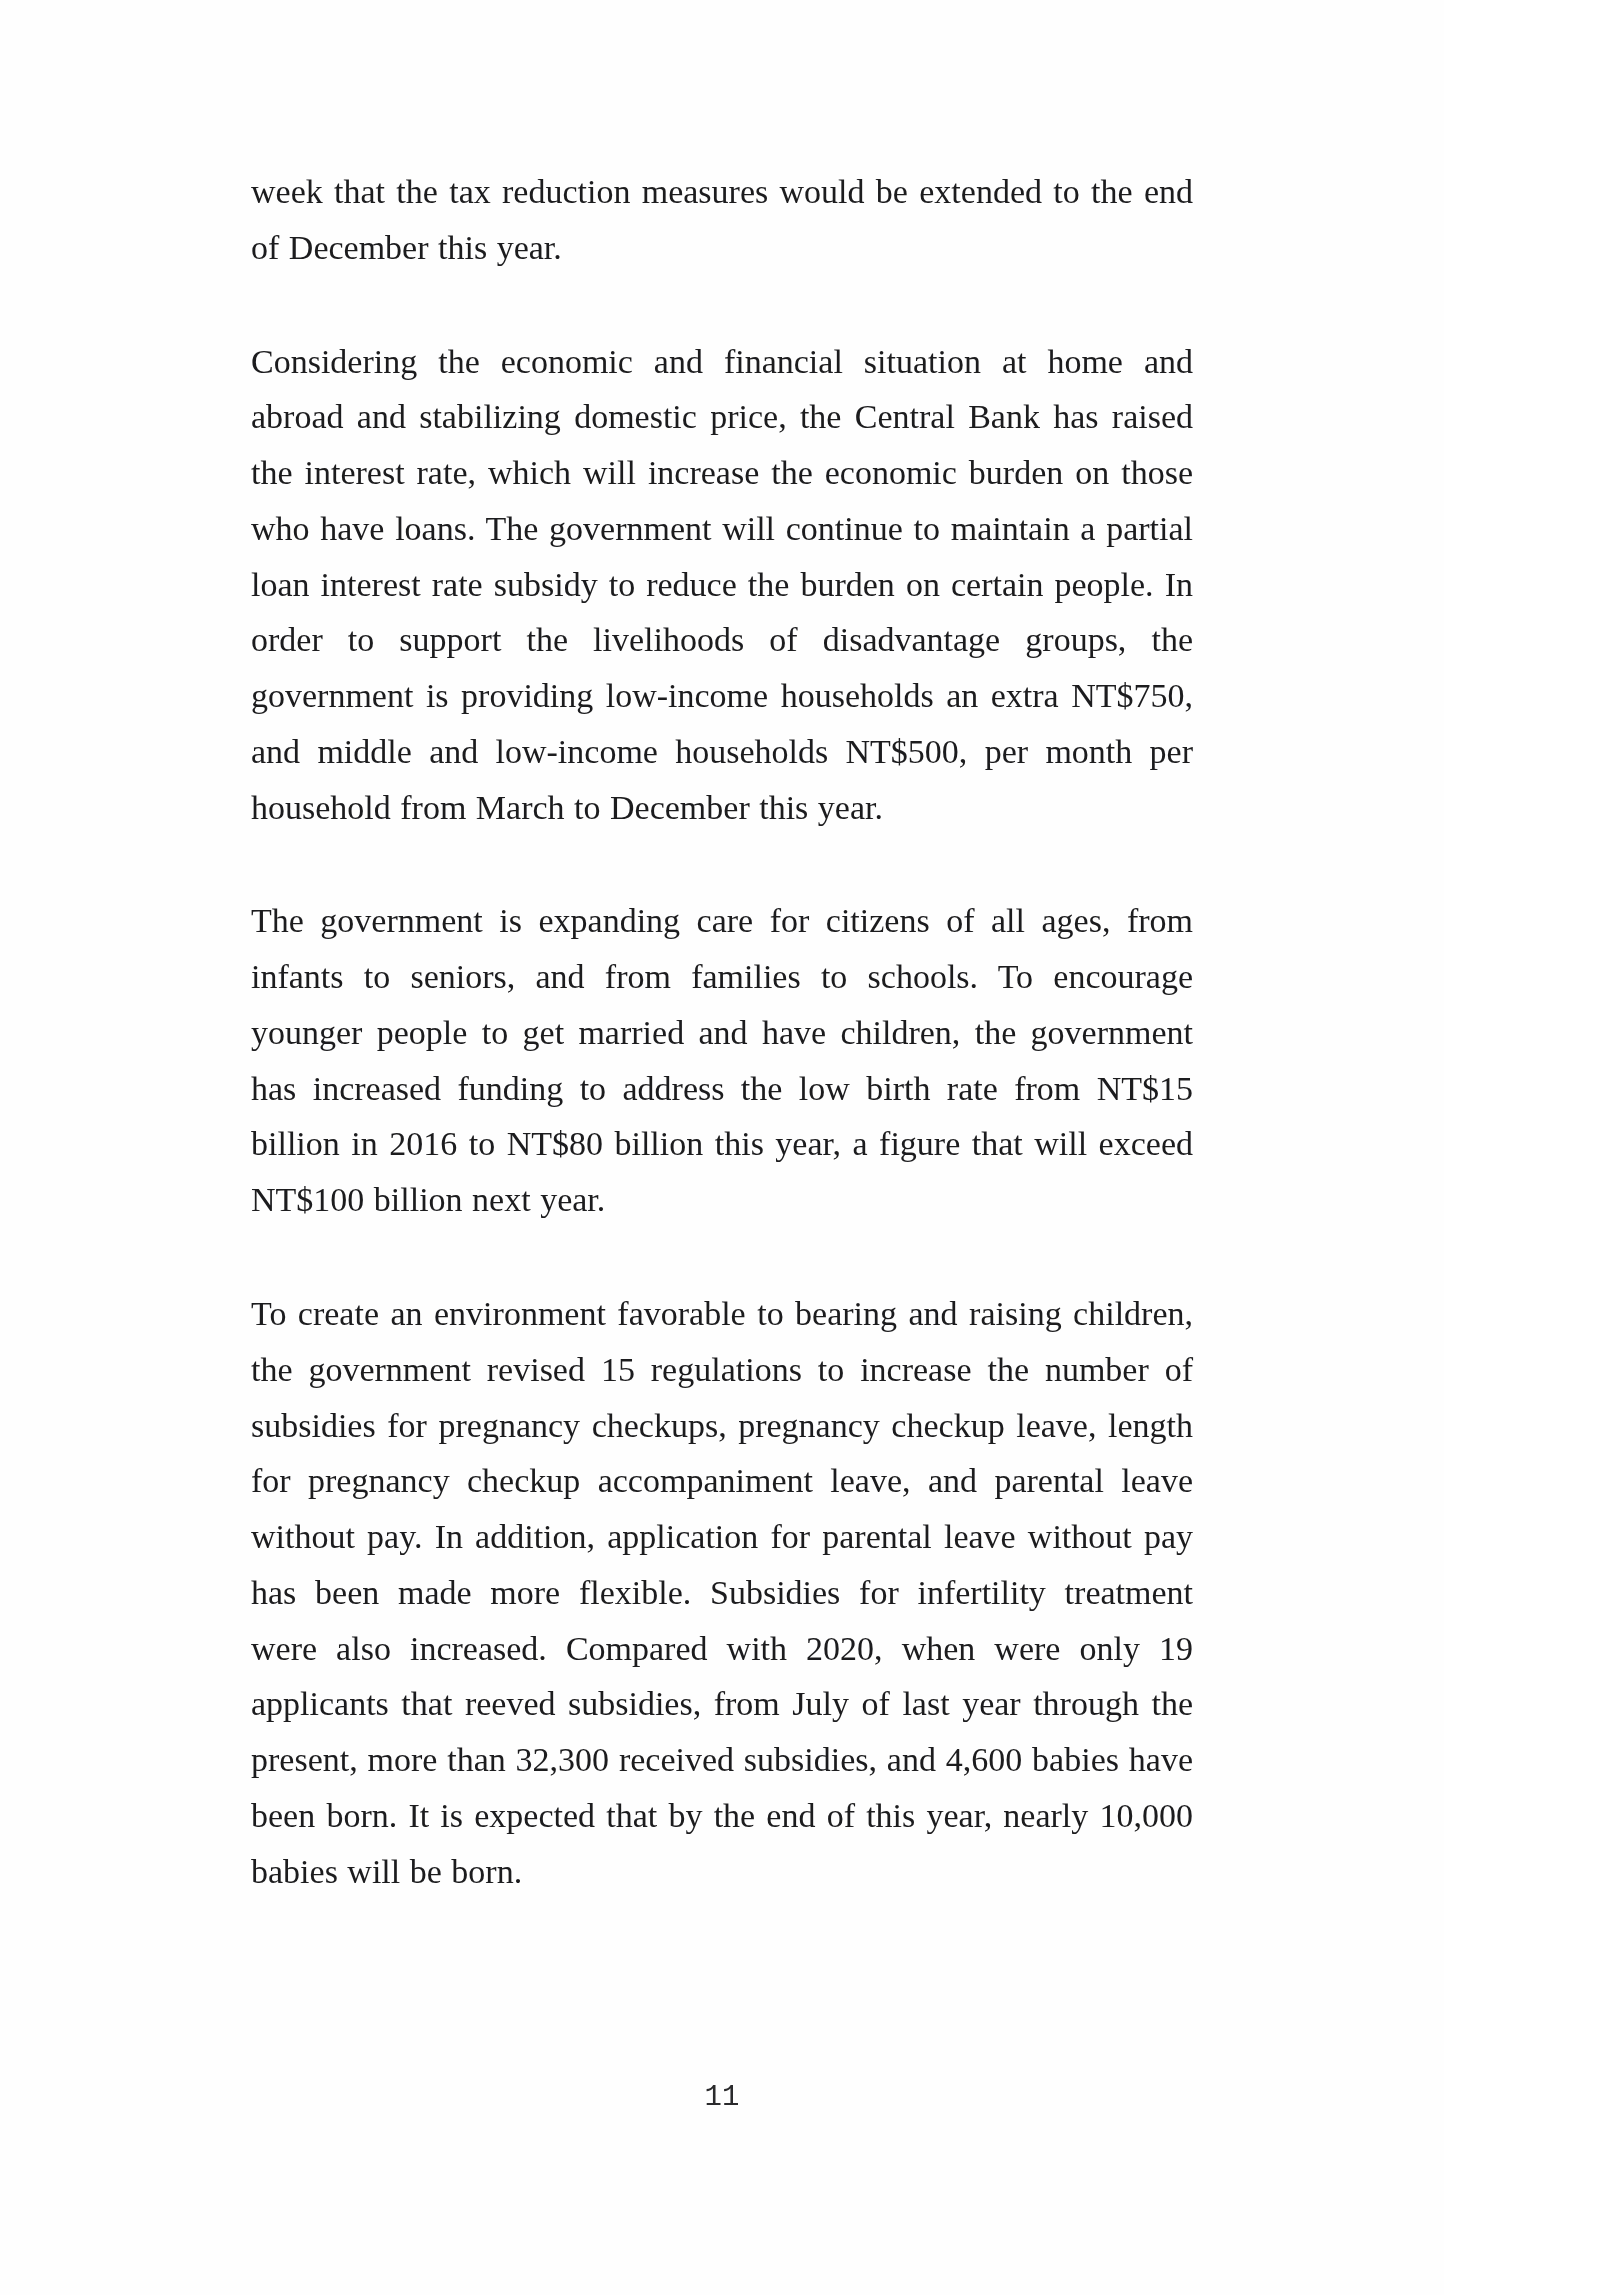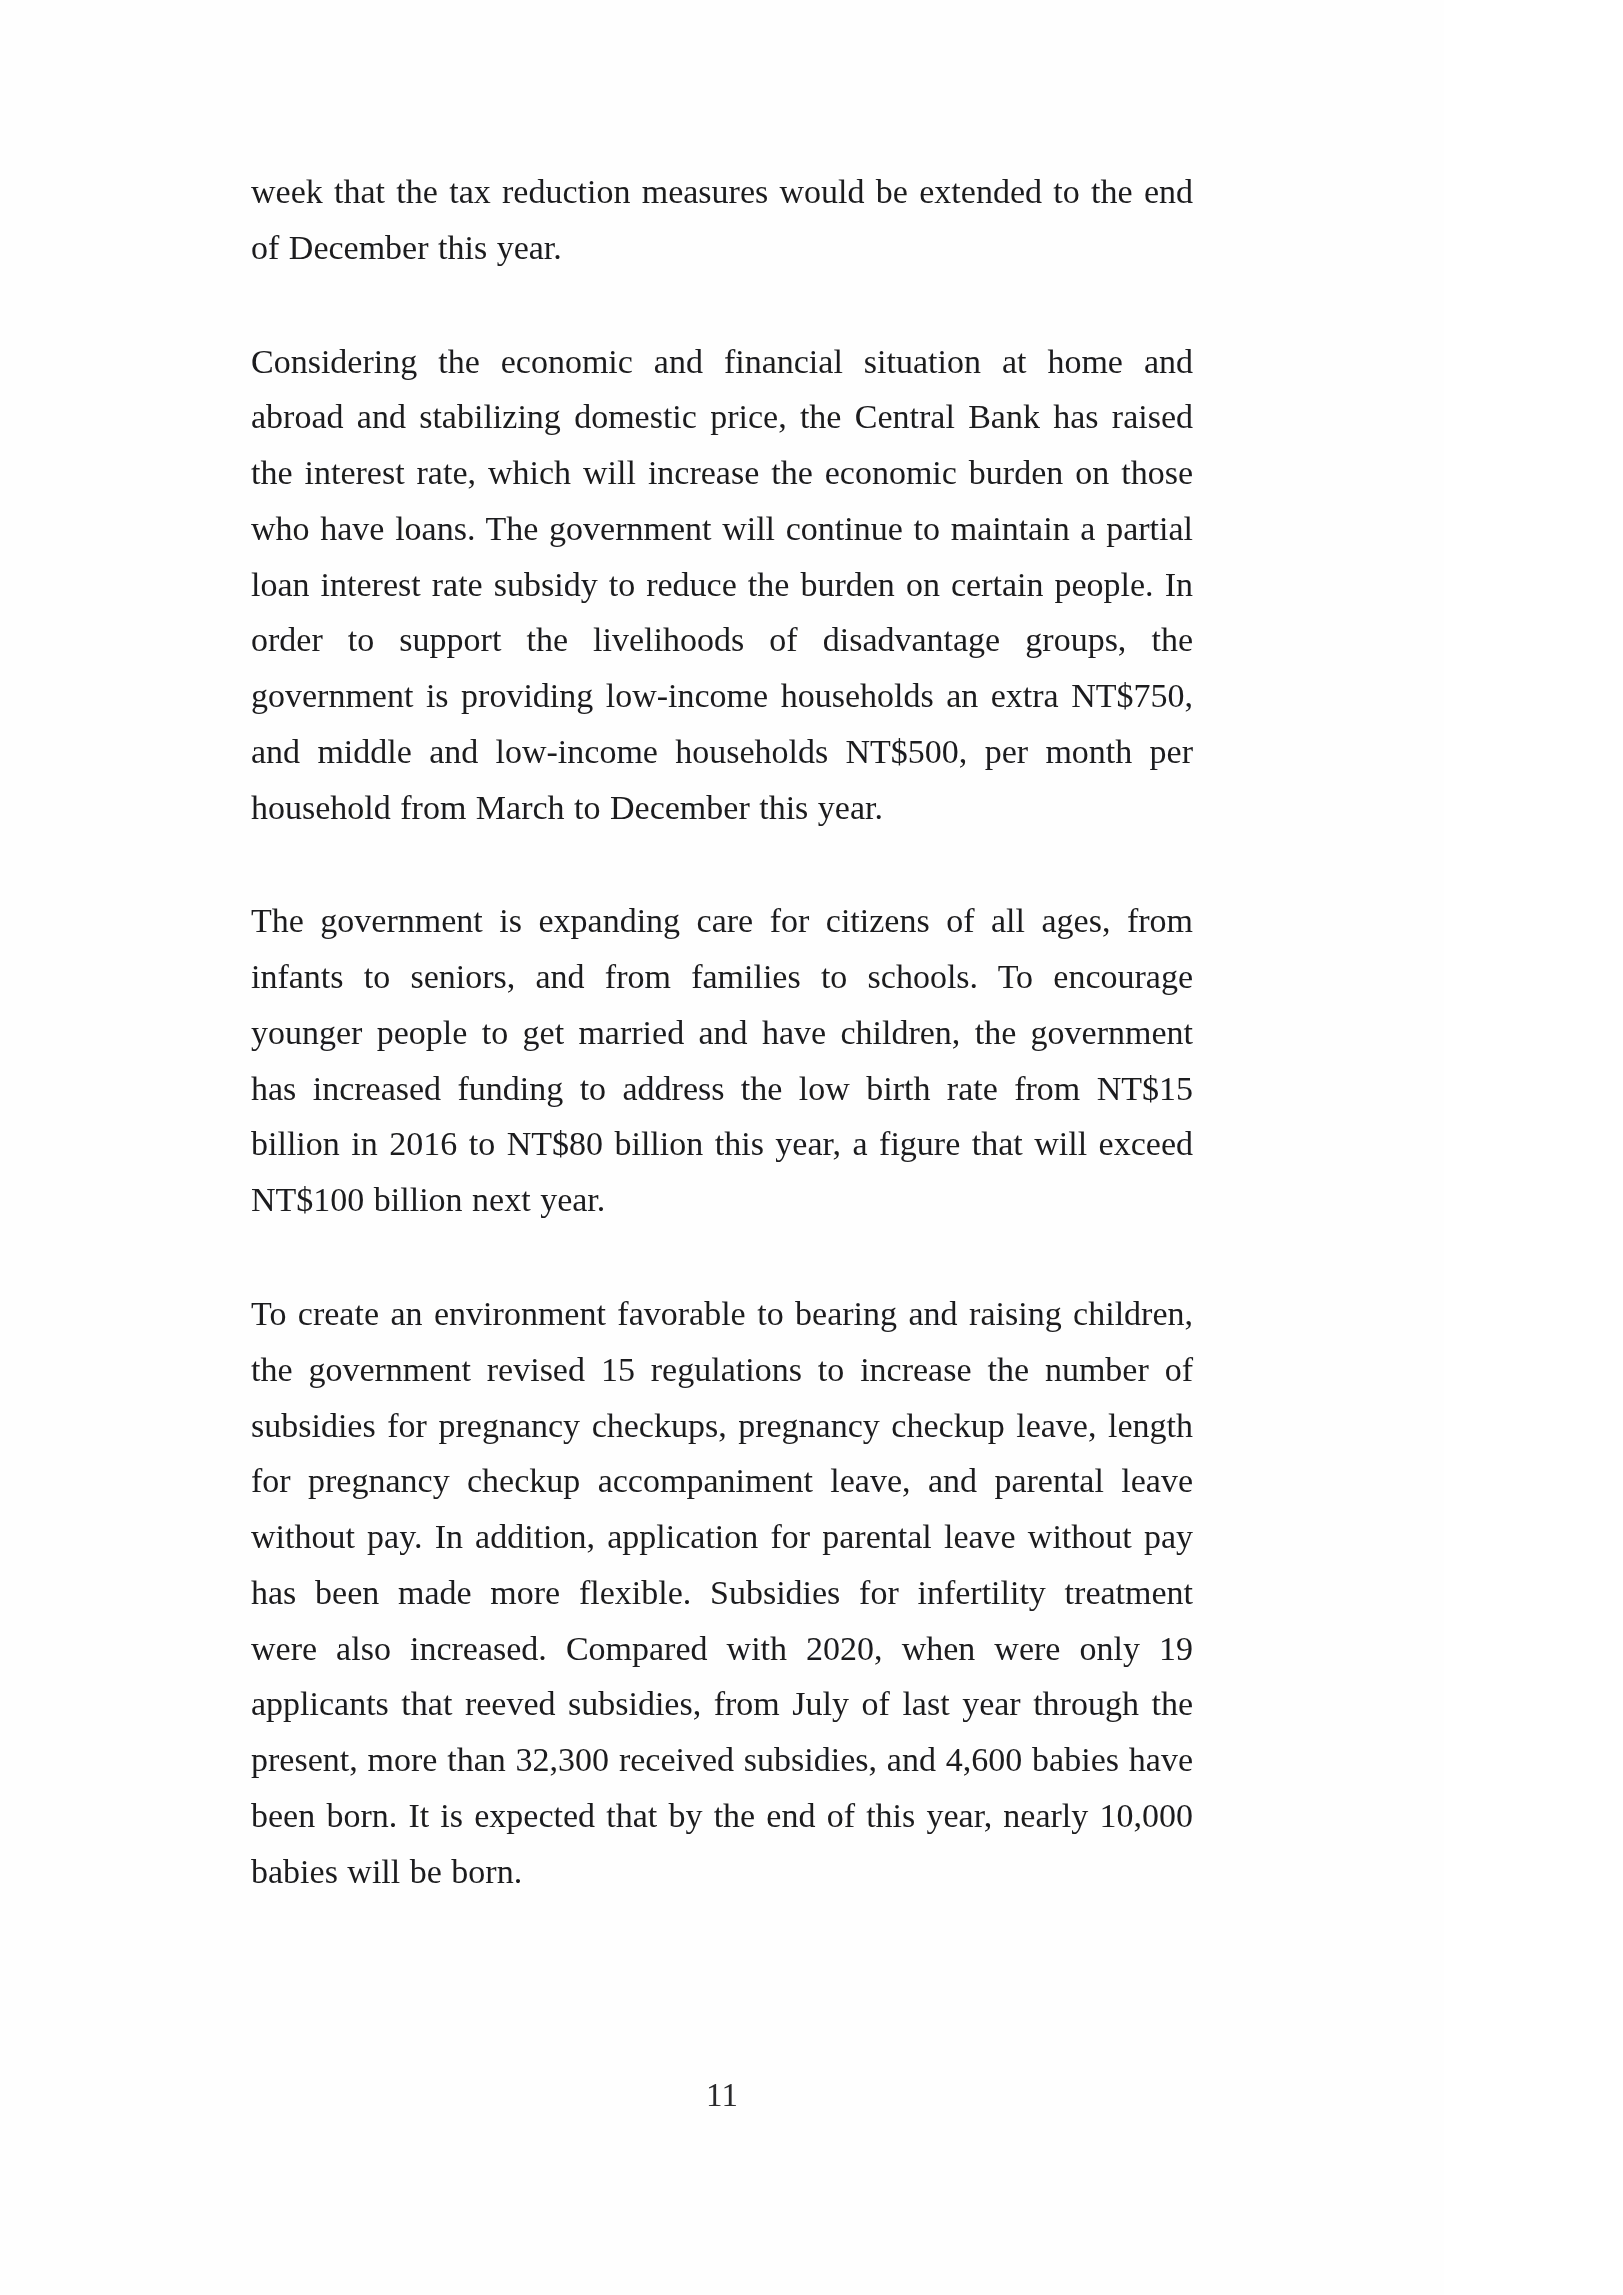--- a/index.html
+++ b/index.html
@@ -24,23 +24,23 @@
     text-align: justify;
     margin: 0 0 58px 0;
     word-spacing: 1px;
   }
   .page-number {
     position: absolute;
     left: 0;
     right: 0;
     bottom: 181px;
     text-align: center;
-    font-size: 33px;
+    font-size: 29px;
     color: #2a2a2c;
-    font-family: Liberation Serif, serif;
+    font-family: Liberation Mono, monospace;
   }
 </style>
 </head>
 <body>
 
 <div class="page">
   <div class="body-text">
     <p>week that the tax reduction measures would be extended to the end of December this year.</p>
     <p>Considering the economic and financial situation at home and abroad and stabilizing domestic price, the Central Bank has raised the interest rate, which will increase the economic burden on those who have loans. The government will continue to maintain a partial loan interest rate subsidy to reduce the burden on certain people. In order to support the livelihoods of disadvantage groups, the government is providing low-income households an extra NT$750, and middle and low-income households NT$500, per month per household from March to December this year.</p>
     <p>The government is expanding care for citizens of all ages, from infants to seniors, and from families to schools. To encourage younger people to get married and have children, the government has increased funding to address the low birth rate from NT$15 billion in 2016 to NT$80 billion this year, a figure that will exceed NT$100 billion next year.</p>

